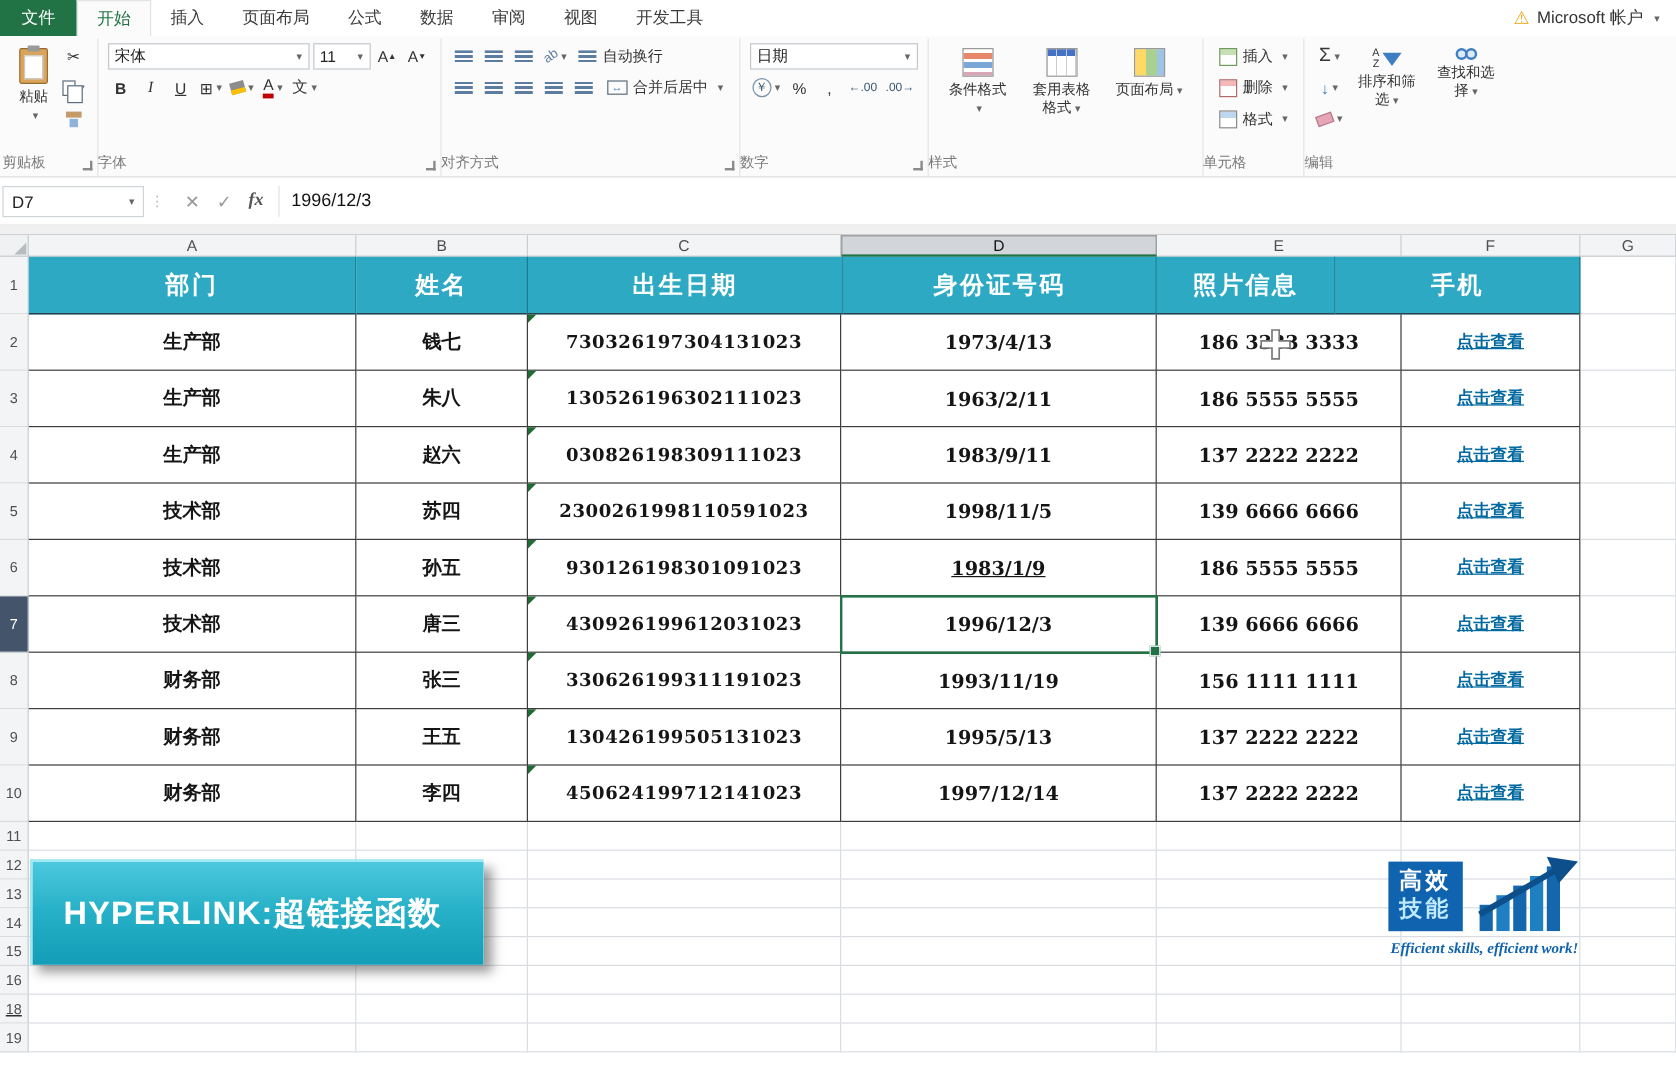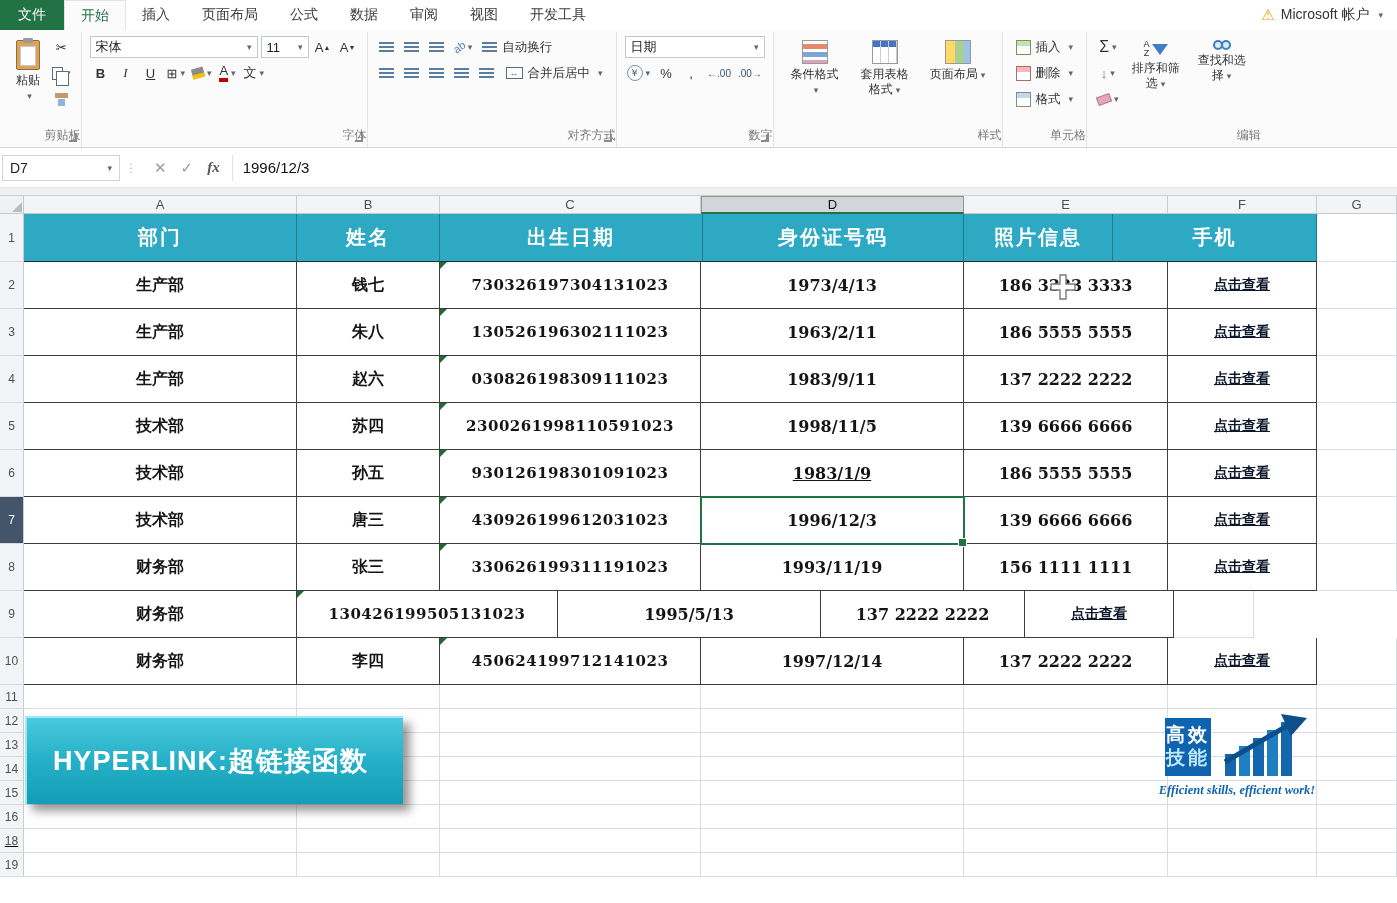--- a/index.html
+++ b/index.html
@@ -12,21 +12,21 @@
   .tabs { display:flex; }
   .tab { padding:0 16px; display:flex; align-items:center; color:#3b3b3b; cursor:default; }
   .tab.active { color:#217346; background:#fbfbfb; border:1px solid #e3e3e3; border-bottom:none; }
   .account { margin-left:auto; display:flex; align-items:center; gap:6px; padding-right:14px; color:#333; }
   .warn { color:#f0a30a; font-size:15px; }
   .dd { font-size:9px; color:#666; margin-left:3px; }
 
   
   .ribbon { height:118px; background:#fbfbfb; border-bottom:1px solid #d5d5d5; display:flex; padding:2px 2px 0 2px; }
   .group { position:relative; padding:4px 8px 20px 8px; border-right:1px solid #e4e4e4; }
-  .g-label { position:absolute; left:0; right:0; bottom:3px; text-align:right; font-size:12px; color:#7a7a7a; }
+  .g-label { position:absolute; left:0; right:0; bottom:3px; text-align:left; font-size:12px; color:#7a7a7a; }
   .launcher { position:absolute; right:4px; bottom:5px; width:8px; height:8px; border-right:2px solid #8a8a8a; border-bottom:2px solid #8a8a8a; }
   .g-body { display:flex; gap:4px; }
   .gcol { display:flex; flex-direction:column; gap:4px; }
   .grow { display:flex; gap:3px; }
 
   .vbtn { display:flex; flex-direction:column; align-items:center; justify-content:flex-start; gap:3px;
           padding:4px 6px; font-size:12px; color:#333; text-align:center; cursor:default; }
   .vbtn .vlabel { line-height:1.25; }
   .hbtn { display:flex; align-items:center; gap:5px; height:22px; padding:0 5px; font-size:12.5px; color:#333; cursor:default; }
   .mini { min-width:22px; height:22px; display:inline-flex; align-items:center; justify-content:center;
@@ -96,36 +96,36 @@
            background:#f3f4f5; border-right:1px solid #c9cdd1; border-bottom:1px solid #d8dadd; cursor:default; }
   .row-h.sel { background:#44546a; color:#fff; }
   .cell { position:relative; display:flex; align-items:center; justify-content:center;
           border-right:1px solid #d9dde1; border-bottom:1px solid #d9dde1;
           font-family:"DejaVu Serif", serif; font-weight:bold; color:#151515; cursor:cell; }
   .cell.tbl { border-right:1px solid #3d3d3d; border-bottom:1px solid #3d3d3d; }
   .cell.thead { background:#2EA9C4; color:#fff; font-size:20px; letter-spacing:2px;
                 border-right:1px solid #1d7a90; border-bottom:1px solid #2b2b2b; }
   .c-0,.c-1,.c-3,.c-4 { font-size:16px; }
   .c-2 { font-size:15px; letter-spacing:.5px; }
-  .link { color:#0f172a; text-decoration:underline; font-size:14px; cursor:pointer; }
+  .link { color:#0369a1; text-decoration:underline; font-size:14px; cursor:pointer; }
   .err::before { content:''; position:absolute; top:0; left:0; border-top:7px solid #1e6b34; border-right:7px solid transparent; }
   .selcell { outline:2px solid #217346; outline-offset:-1px; z-index:2; }
   .selcell::after { content:''; position:absolute; right:-4px; bottom:-4px; width:7px; height:7px; background:#217346; border:1px solid #fff; }
 
   
   .banner { position:absolute; left:25px; top:520px; width:378px; height:88px; z-index:5;
             background:linear-gradient(180deg,#4cc9de 0%, #28b2c9 45%, #139db6 100%);
             border-top:2px solid #9fe8f2; border-left:2px solid #9fe8f2;
             box-shadow:7px 7px 9px rgba(70,70,70,.55);
             display:flex; align-items:center; padding-left:26px; }
   .banner span { color:#fff; font-size:27px; font-weight:bold; letter-spacing:1px; }
 
   .logo { position:absolute; left:1146px; top:516px; width:182px; z-index:5; text-align:center; }
   .logo-top { display:flex; align-items:flex-end; justify-content:center; gap:12px; }
-  .logo-box { width:46px; height:58px; background:#1063ae; display:flex; flex-direction:column; align-items:center; justify-content:center; font-weight:bold; }
+  .logo-box { width:62px; height:58px; background:#1063ae; display:flex; flex-direction:column; align-items:center; justify-content:center; font-weight:bold; }
   .logo-box .l1 { color:#fff; font-size:19px; letter-spacing:3px; line-height:1.2; }
   .logo-box .l2 { color:#bfe9ff; font-size:19px; letter-spacing:3px; line-height:1.2; }
   .logo-caption { margin-top:7px; color:#1063ae; font-size:12.5px; font-weight:bold; font-style:italic; font-family:"Liberation Serif", serif; white-space:nowrap; }
 
   .cursor { position:absolute; left:1050px; top:274px; z-index:20; }
 </style>
 </head>
 <body>
 
 <div class="tabbar">
@@ -491,20 +491,21 @@
         <div class="cell tbl c-3" style="width: 263px;">1993/11/19</div>
         <div class="cell tbl c-4" style="width: 204px;">156 1111 1111</div>
         <div class="cell tbl c-5" style="width: 149px;">
           <span class="link">点击查看</span>
         </div>
         <div class="cell" style="width: 80px;"></div>
       </div>
       <div class="sheet-row" style="height: 47px;">
         <div class="row-h">9</div>
         <div class="cell tbl c-0" style="width: 273px;">财务部</div>
+        <div class="cell tbl c-1" style="width: 143px;">王五</div>
         <div class="cell tbl c-2 err" style="width: 261px;">130426199505131023</div>
         <div class="cell tbl c-3" style="width: 263px;">1995/5/13</div>
         <div class="cell tbl c-4" style="width: 204px;">137 2222 2222</div>
         <div class="cell tbl c-5" style="width: 149px;">
           <span class="link">点击查看</span>
         </div>
         <div class="cell" style="width: 80px;"></div>
       </div>
       <div class="sheet-row" style="height: 47px;">
         <div class="row-h">10</div>

